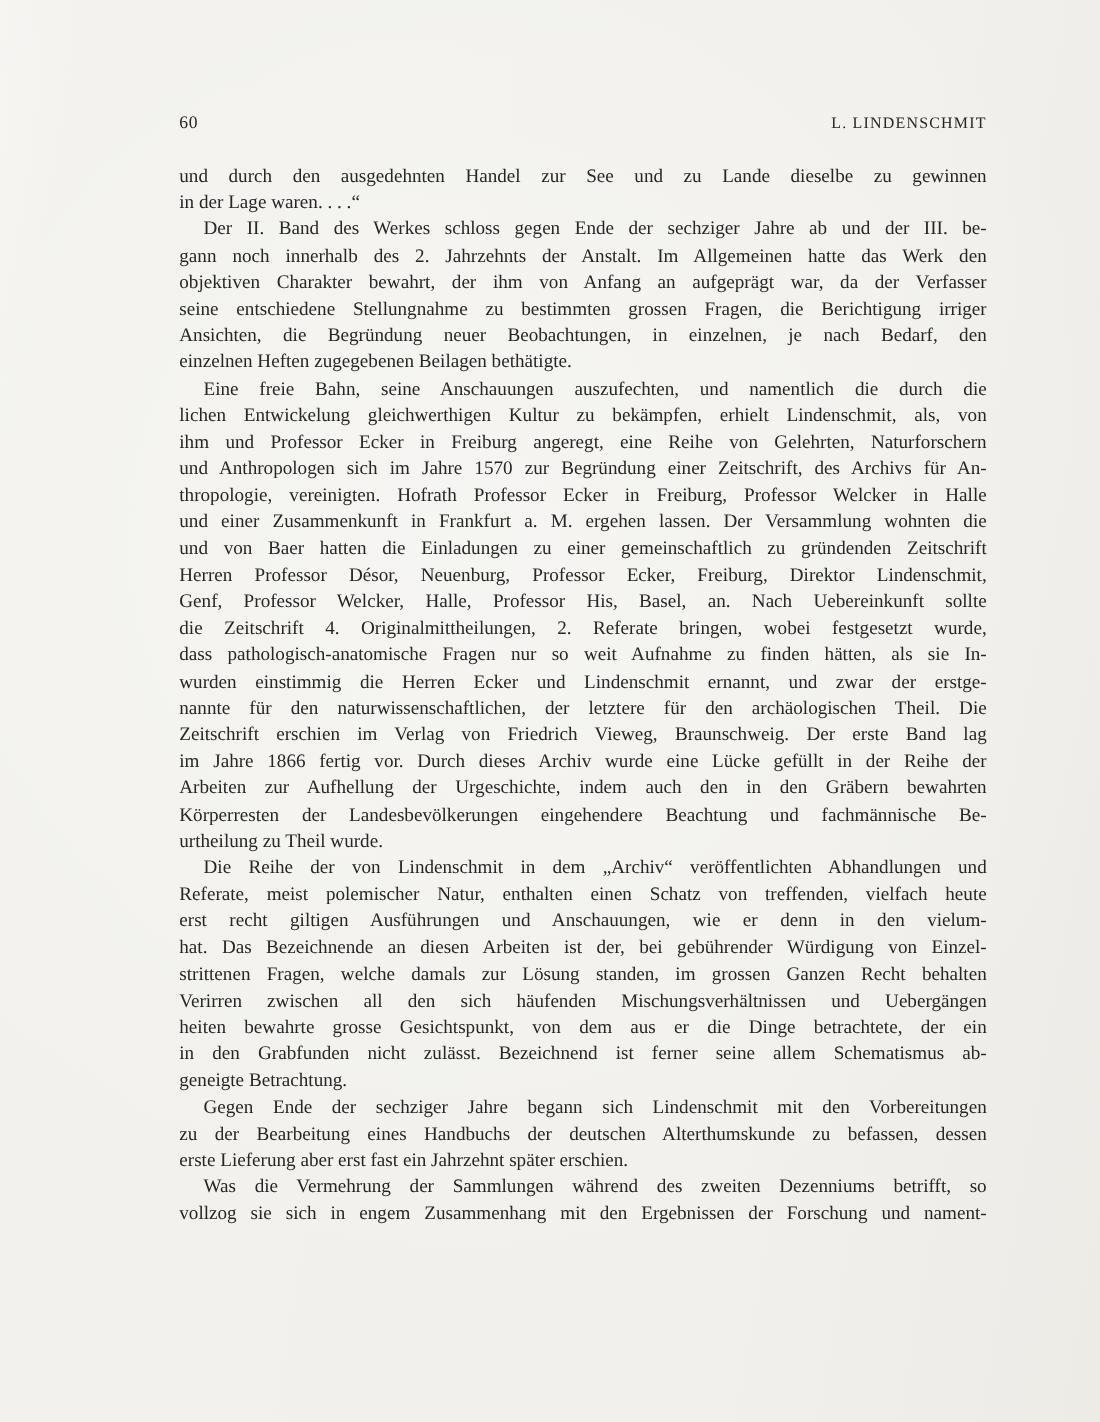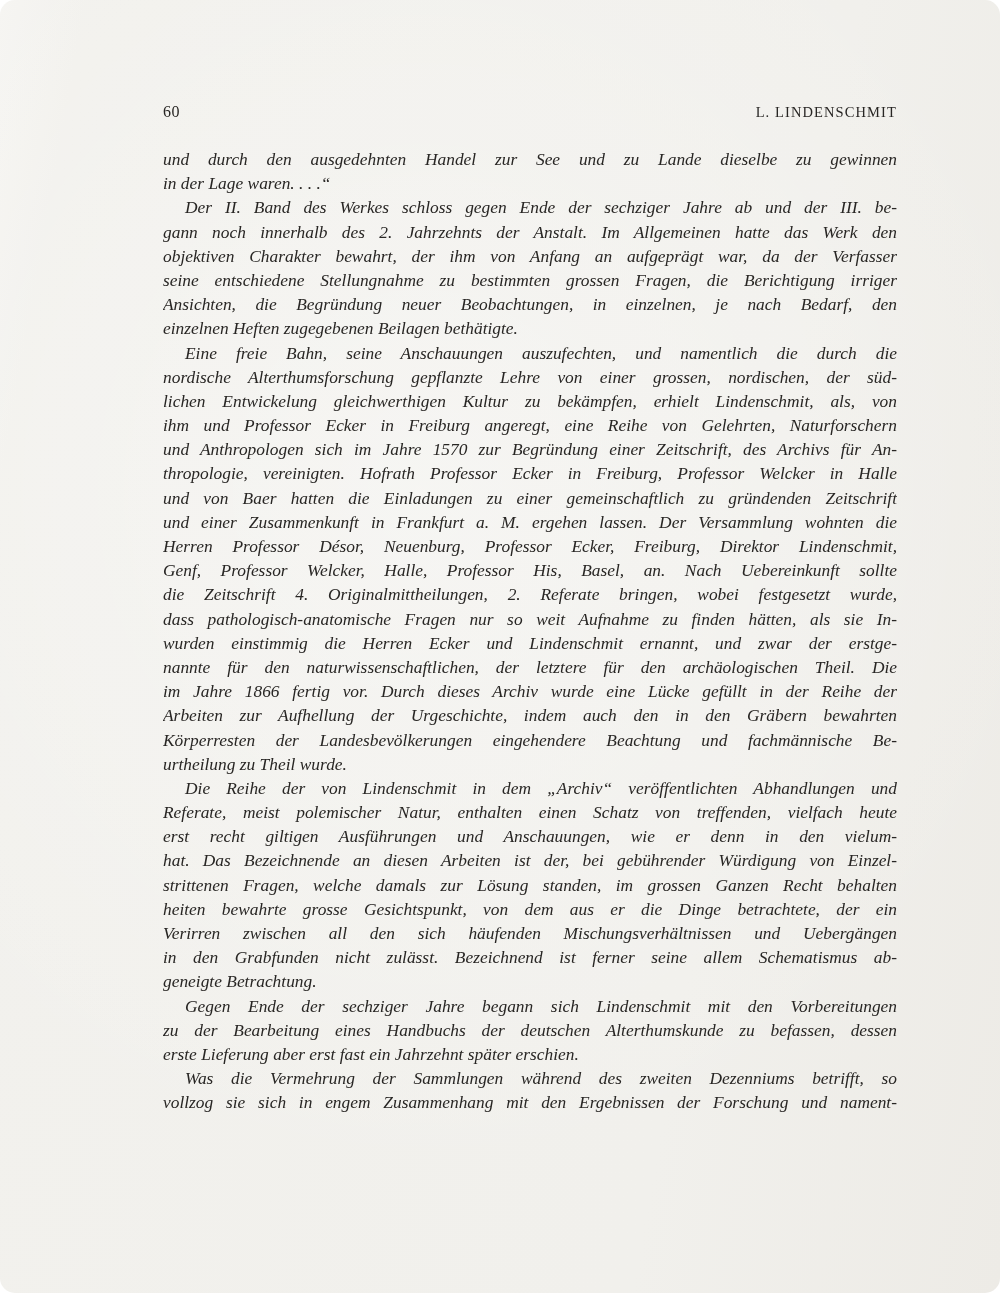--- a/index.html
+++ b/index.html
@@ -7,21 +7,20 @@
     position: relative;
     width: 1000px;
     height: 1293px;
     background:
       radial-gradient(ellipse 120% 100% at 42% 38%, rgba(255,255,255,0.35) 0%, rgba(255,255,255,0) 55%),
       linear-gradient(100deg, #f6f5f2 0%, #f2f1ed 7%, #f1f0ec 70%, #edebe6 100%);
     background-color: #f1f0ec;
     font-family: "Liberation Serif", "DejaVu Serif", serif;
     color: #282624;
     overflow: hidden;
-    border-radius: 15px;
   }
   .header-row {
     position: absolute;
     left: 163px;
     top: 103px;
     width: 734px;
     height: 20px;
   }
   .page-number {
     position: absolute;
@@ -35,21 +34,20 @@
     right: 0;
     top: 1px;
     font-size: 14.5px;
     letter-spacing: 1.1px;
   }
   .body-text {
     position: absolute;
     left: 163px;
     top: 147px;
     width: 734px;
-    font-style: italic;
   }
   .line {
     height: 24.2px;
     line-height: 24.2px;
     font-size: 17.4px;
     text-align: justify;
     text-align-last: justify;
     white-space: nowrap;
     overflow: hidden;
   }
@@ -67,44 +65,44 @@
   <div class="body-text">
       <div class="line">und durch den ausgedehnten Handel zur See und zu Lande dieselbe zu gewinnen</div>
       <div class="line no-just">in der Lage waren. . . .“</div>
       <div class="line indent">Der II. Band des Werkes schloss gegen Ende der sechziger Jahre ab und der III. be-</div>
       <div class="line">gann noch innerhalb des 2. Jahrzehnts der Anstalt. Im Allgemeinen hatte das Werk den</div>
       <div class="line">objektiven Charakter bewahrt, der ihm von Anfang an aufgeprägt war, da der Verfasser</div>
       <div class="line">seine entschiedene Stellungnahme zu bestimmten grossen Fragen, die Berichtigung irriger</div>
       <div class="line">Ansichten, die Begründung neuer Beobachtungen, in einzelnen, je nach Bedarf, den</div>
       <div class="line no-just">einzelnen Heften zugegebenen Beilagen bethätigte.</div>
       <div class="line indent">Eine freie Bahn, seine Anschauungen auszufechten, und namentlich die durch die</div>
-      <div class="line">nordische Alterthumsforschung gepflanzte Lehre von einer grossen, nordischen, der süd-</div>
       <div class="line">lichen Entwickelung gleichwerthigen Kultur zu bekämpfen, erhielt Lindenschmit, als, von</div>
       <div class="line">ihm und Professor Ecker in Freiburg angeregt, eine Reihe von Gelehrten, Naturforschern</div>
       <div class="line">und Anthropologen sich im Jahre 1570 zur Begründung einer Zeitschrift, des Archivs für An-</div>
       <div class="line">thropologie, vereinigten. Hofrath Professor Ecker in Freiburg, Professor Welcker in Halle</div>
+      <div class="line">und einer Zusammenkunft in Frankfurt a. M. ergehen lassen. Der Versammlung wohnten die</div>
       <div class="line">und von Baer hatten die Einladungen zu einer gemeinschaftlich zu gründenden Zeitschrift</div>
-      <div class="line">und einer Zusammenkunft in Frankfurt a. M. ergehen lassen. Der Versammlung wohnten die</div>
       <div class="line">Herren Professor Désor, Neuenburg, Professor Ecker, Freiburg, Direktor Lindenschmit,</div>
       <div class="line">Genf, Professor Welcker, Halle, Professor His, Basel, an. Nach Uebereinkunft sollte</div>
       <div class="line">die Zeitschrift 4. Originalmittheilungen, 2. Referate bringen, wobei festgesetzt wurde,</div>
       <div class="line">dass pathologisch-anatomische Fragen nur so weit Aufnahme zu finden hätten, als sie In-</div>
       <div class="line">wurden einstimmig die Herren Ecker und Lindenschmit ernannt, und zwar der erstge-</div>
       <div class="line">nannte für den naturwissenschaftlichen, der letztere für den archäologischen Theil. Die</div>
+      <div class="line">Zeitschrift erschien im Verlag von Friedrich Vieweg, Braunschweig. Der erste Band lag</div>
       <div class="line">im Jahre 1866 fertig vor. Durch dieses Archiv wurde eine Lücke gefüllt in der Reihe der</div>
       <div class="line">Arbeiten zur Aufhellung der Urgeschichte, indem auch den in den Gräbern bewahrten</div>
       <div class="line">Körperresten der Landesbevölkerungen eingehendere Beachtung und fachmännische Be-</div>
       <div class="line no-just">urtheilung zu Theil wurde.</div>
       <div class="line indent">Die Reihe der von Lindenschmit in dem „Archiv“ veröffentlichten Abhandlungen und</div>
       <div class="line">Referate, meist polemischer Natur, enthalten einen Schatz von treffenden, vielfach heute</div>
       <div class="line">erst recht giltigen Ausführungen und Anschauungen, wie er denn in den vielum-</div>
       <div class="line">hat. Das Bezeichnende an diesen Arbeiten ist der, bei gebührender Würdigung von Einzel-</div>
       <div class="line">strittenen Fragen, welche damals zur Lösung standen, im grossen Ganzen Recht behalten</div>
+      <div class="line">Verirren zwischen all den sich häufenden Mischungsverhältnissen und Uebergängen</div>
       <div class="line">heiten bewahrte grosse Gesichtspunkt, von dem aus er die Dinge betrachtete, der ein</div>
-      <div class="line">Verirren zwischen all den sich häufenden Mischungsverhältnissen und Uebergängen</div>
       <div class="line">in den Grabfunden nicht zulässt. Bezeichnend ist ferner seine allem Schematismus ab-</div>
       <div class="line no-just">geneigte Betrachtung.</div>
       <div class="line indent">Gegen Ende der sechziger Jahre begann sich Lindenschmit mit den Vorbereitungen</div>
       <div class="line">zu der Bearbeitung eines Handbuchs der deutschen Alterthumskunde zu befassen, dessen</div>
       <div class="line no-just">erste Lieferung aber erst fast ein Jahrzehnt später erschien.</div>
       <div class="line indent">Was die Vermehrung der Sammlungen während des zweiten Dezenniums betrifft, so</div>
       <div class="line">vollzog sie sich in engem Zusammenhang mit den Ergebnissen der Forschung und nament-</div>
     </div>
 </div>
 

